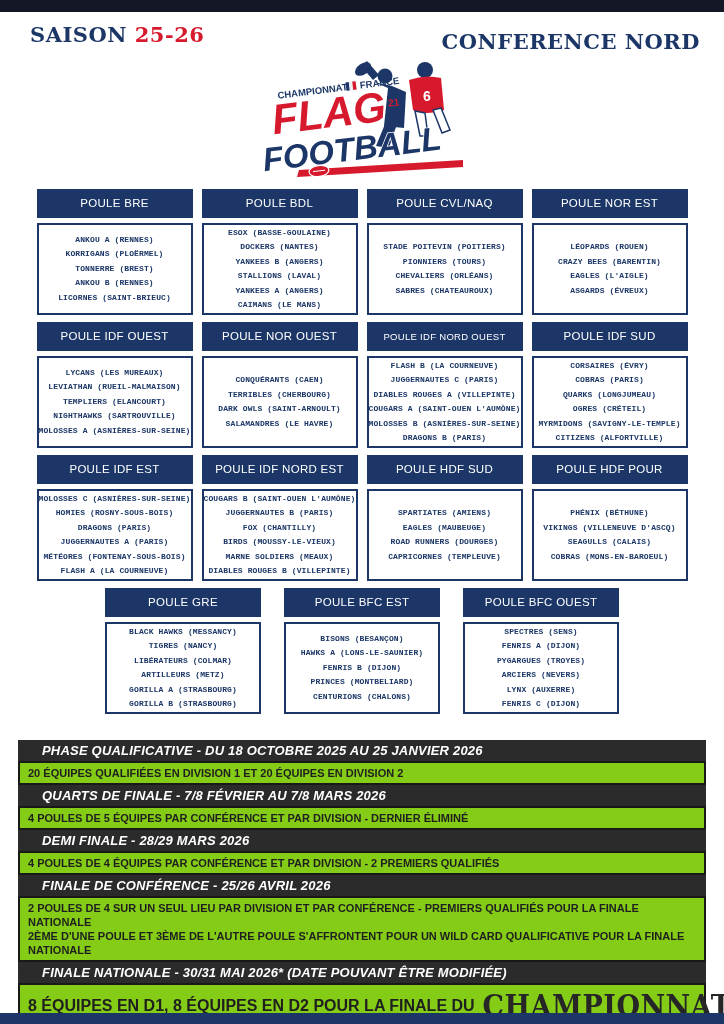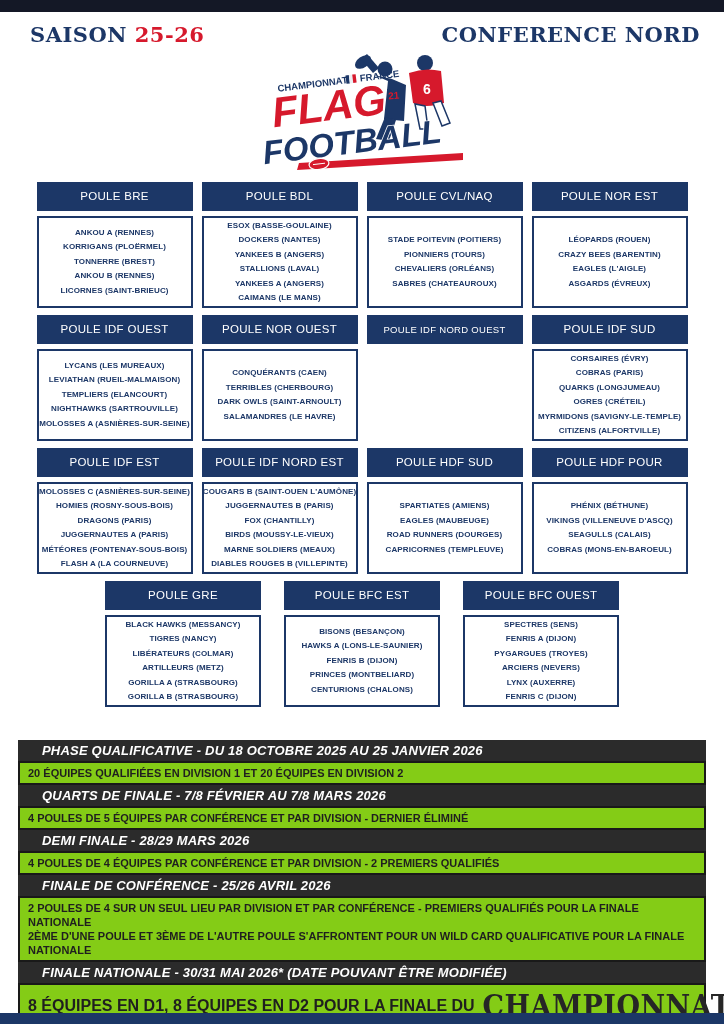--- a/index.html
+++ b/index.html
@@ -7,35 +7,35 @@
     width:724px;height:1024px;position:relative;overflow:hidden;
     background:#ffffff;font-family:"Liberation Sans",sans-serif;
   }
   .topbar{position:absolute;top:0;left:0;width:724px;height:12px;background:var(--topbar,#141826);}
   .botbar{position:absolute;bottom:0;left:0;width:724px;height:11px;background:var(--navy,#1c3767);}
   .content{position:absolute;top:12px;left:0;width:724px;}
   .masthead{display:flex;justify-content:space-between;align-items:flex-start;padding:10px 24px 0 30px;}
   .slab{font-family:"DejaVu Serif",serif;font-weight:700;}
   .season{font-size:21px;color:var(--navy,#1c3767);letter-spacing:.5px;white-space:nowrap;}
   .season .red{color:var(--red,#d6192c);}
-  .conference{font-size:21px;color:var(--navy,#1c3767);letter-spacing:.5px;white-space:nowrap;}
+  .conference{font-size:21px;color:var(--navy,#1c3767);letter-spacing:.5px;white-space:nowrap;margin-top:7px;}
   .logo-wrap{width:210px;margin:2px auto 0;height:130px;position:relative;}
   
   .pools{padding:3px 34px 0;}
   .pool-row{display:flex;justify-content:center;gap:9px;margin-bottom:7px;}
   .pool-row.last{gap:23px;}
   .pool{width:156px;}
   .pool-header{
     background:var(--navy,#1c3767);color:#fff;height:29px;line-height:29px;
     text-align:center;font-weight:normal;font-size:11.5px;letter-spacing:.3px;white-space:nowrap;
   }
   .pool-header.small{font-size:9.5px;}
   .pool-body{
     margin-top:5px;border:2px solid var(--navy,#1c3767);height:92px;box-sizing:border-box;
-    display:flex;flex-direction:column;justify-content:center;align-items:center;padding:2px 14px;background:#fff;
+    display:flex;flex-direction:column;justify-content:center;align-items:center;padding:2px 14px;background:#fff;font-family:Liberation Mono, monospace;
   }
   .team{
     font-size:8px;font-weight:bold;color:var(--navy,#1c3767);
     line-height:14.5px;white-space:nowrap;letter-spacing:.1px;
   }
   
   .phases{position:absolute;left:18px;top:740px;width:688px;}
   .phase-header{
     background:var(--bar,#2b2b2b);color:#fff;font-style:italic;font-weight:bold;
     font-size:13px;line-height:14px;padding:3.5px 10px 3.5px 24px;box-sizing:border-box;letter-spacing:.2px;white-space:nowrap;
@@ -161,20 +161,28 @@
           <div class="pool-header">POULE NOR OUEST</div>
           <div class="pool-body">
             <div class="team">CONQUÉRANTS (CAEN)</div>
             <div class="team">TERRIBLES (CHERBOURG)</div>
             <div class="team">DARK OWLS (SAINT-ARNOULT)</div>
             <div class="team">SALAMANDRES (LE HAVRE)</div>
           </div>
         </div>
         <div class="pool">
           <div class="pool-header small">POULE IDF NORD OUEST</div>
+          <div class="pool-body">
+            <div class="team">FLASH B (LA COURNEUVE)</div>
+            <div class="team">JUGGERNAUTES C (PARIS)</div>
+            <div class="team">DIABLES ROUGES A (VILLEPINTE)</div>
+            <div class="team">COUGARS A (SAINT-OUEN L'AUMÔNE)</div>
+            <div class="team">MOLOSSES B (ASNIÈRES-SUR-SEINE)</div>
+            <div class="team">DRAGONS B (PARIS)</div>
+          </div>
         </div>
         <div class="pool">
           <div class="pool-header">POULE IDF SUD</div>
           <div class="pool-body">
             <div class="team">CORSAIRES (ÉVRY)</div>
             <div class="team">COBRAS (PARIS)</div>
             <div class="team">QUARKS (LONGJUMEAU)</div>
             <div class="team">OGRES (CRÉTEIL)</div>
             <div class="team">MYRMIDONS (SAVIGNY-LE-TEMPLE)</div>
             <div class="team">CITIZENS (ALFORTVILLE)</div>

